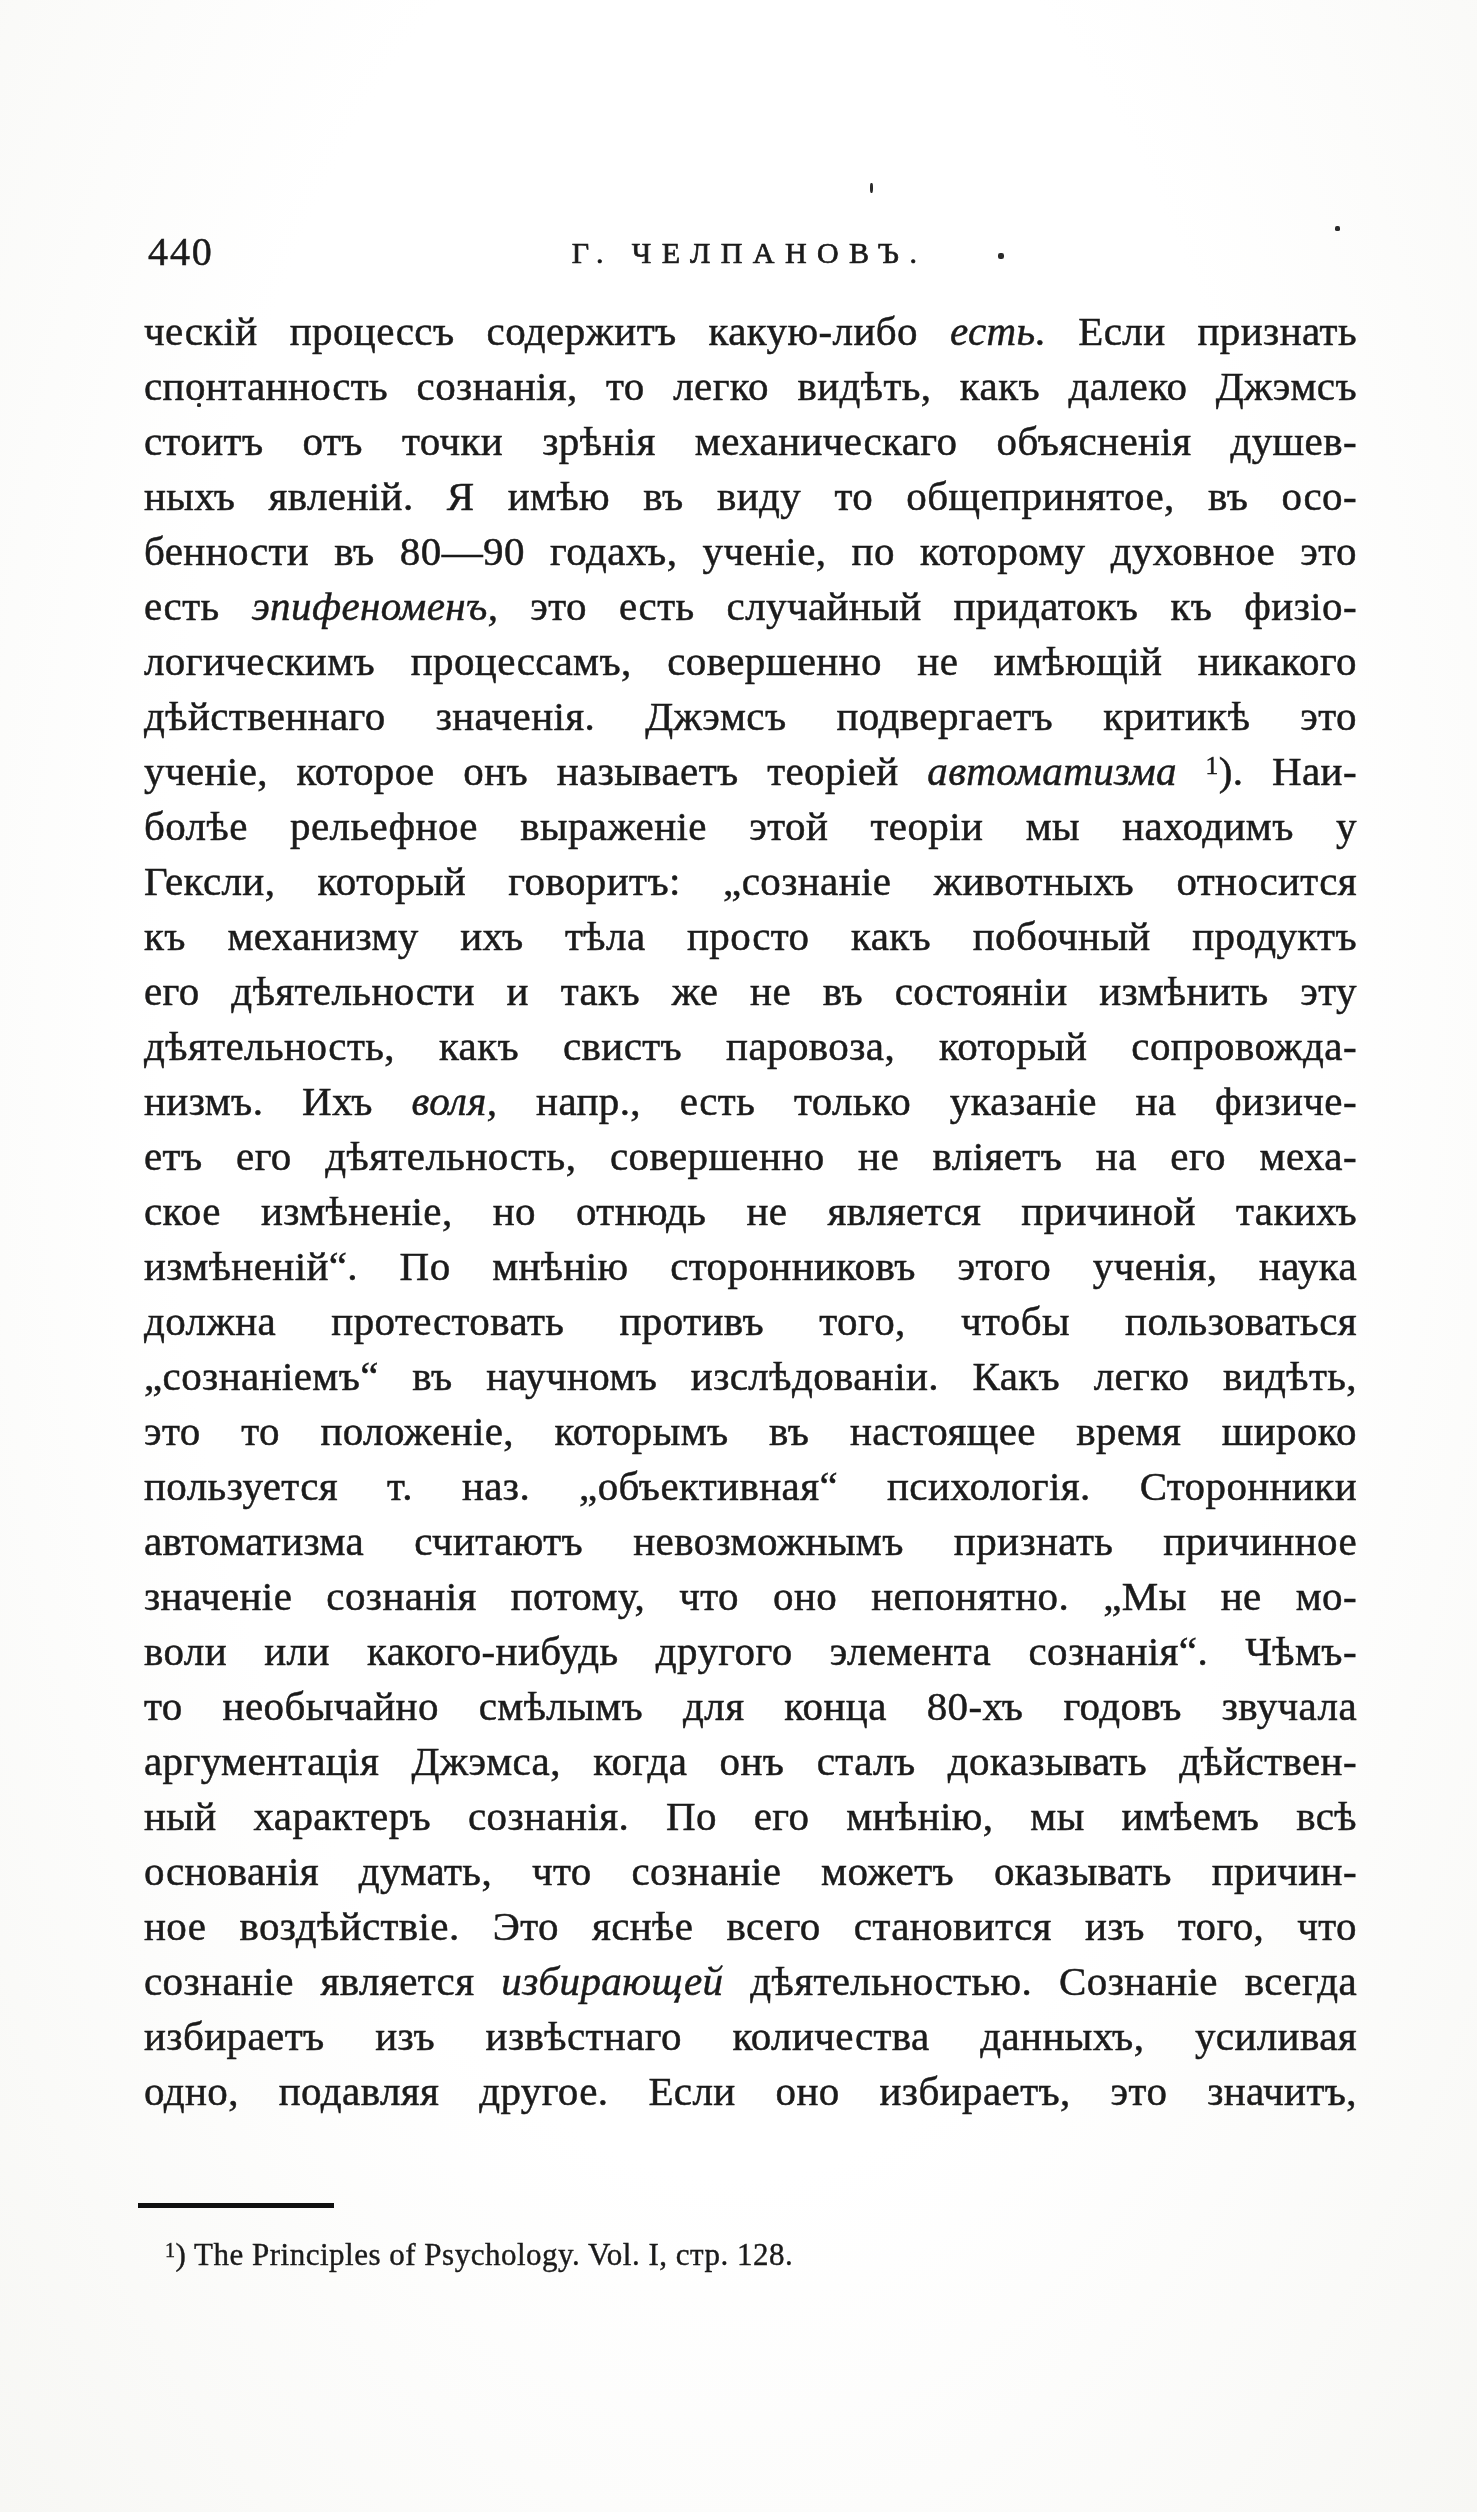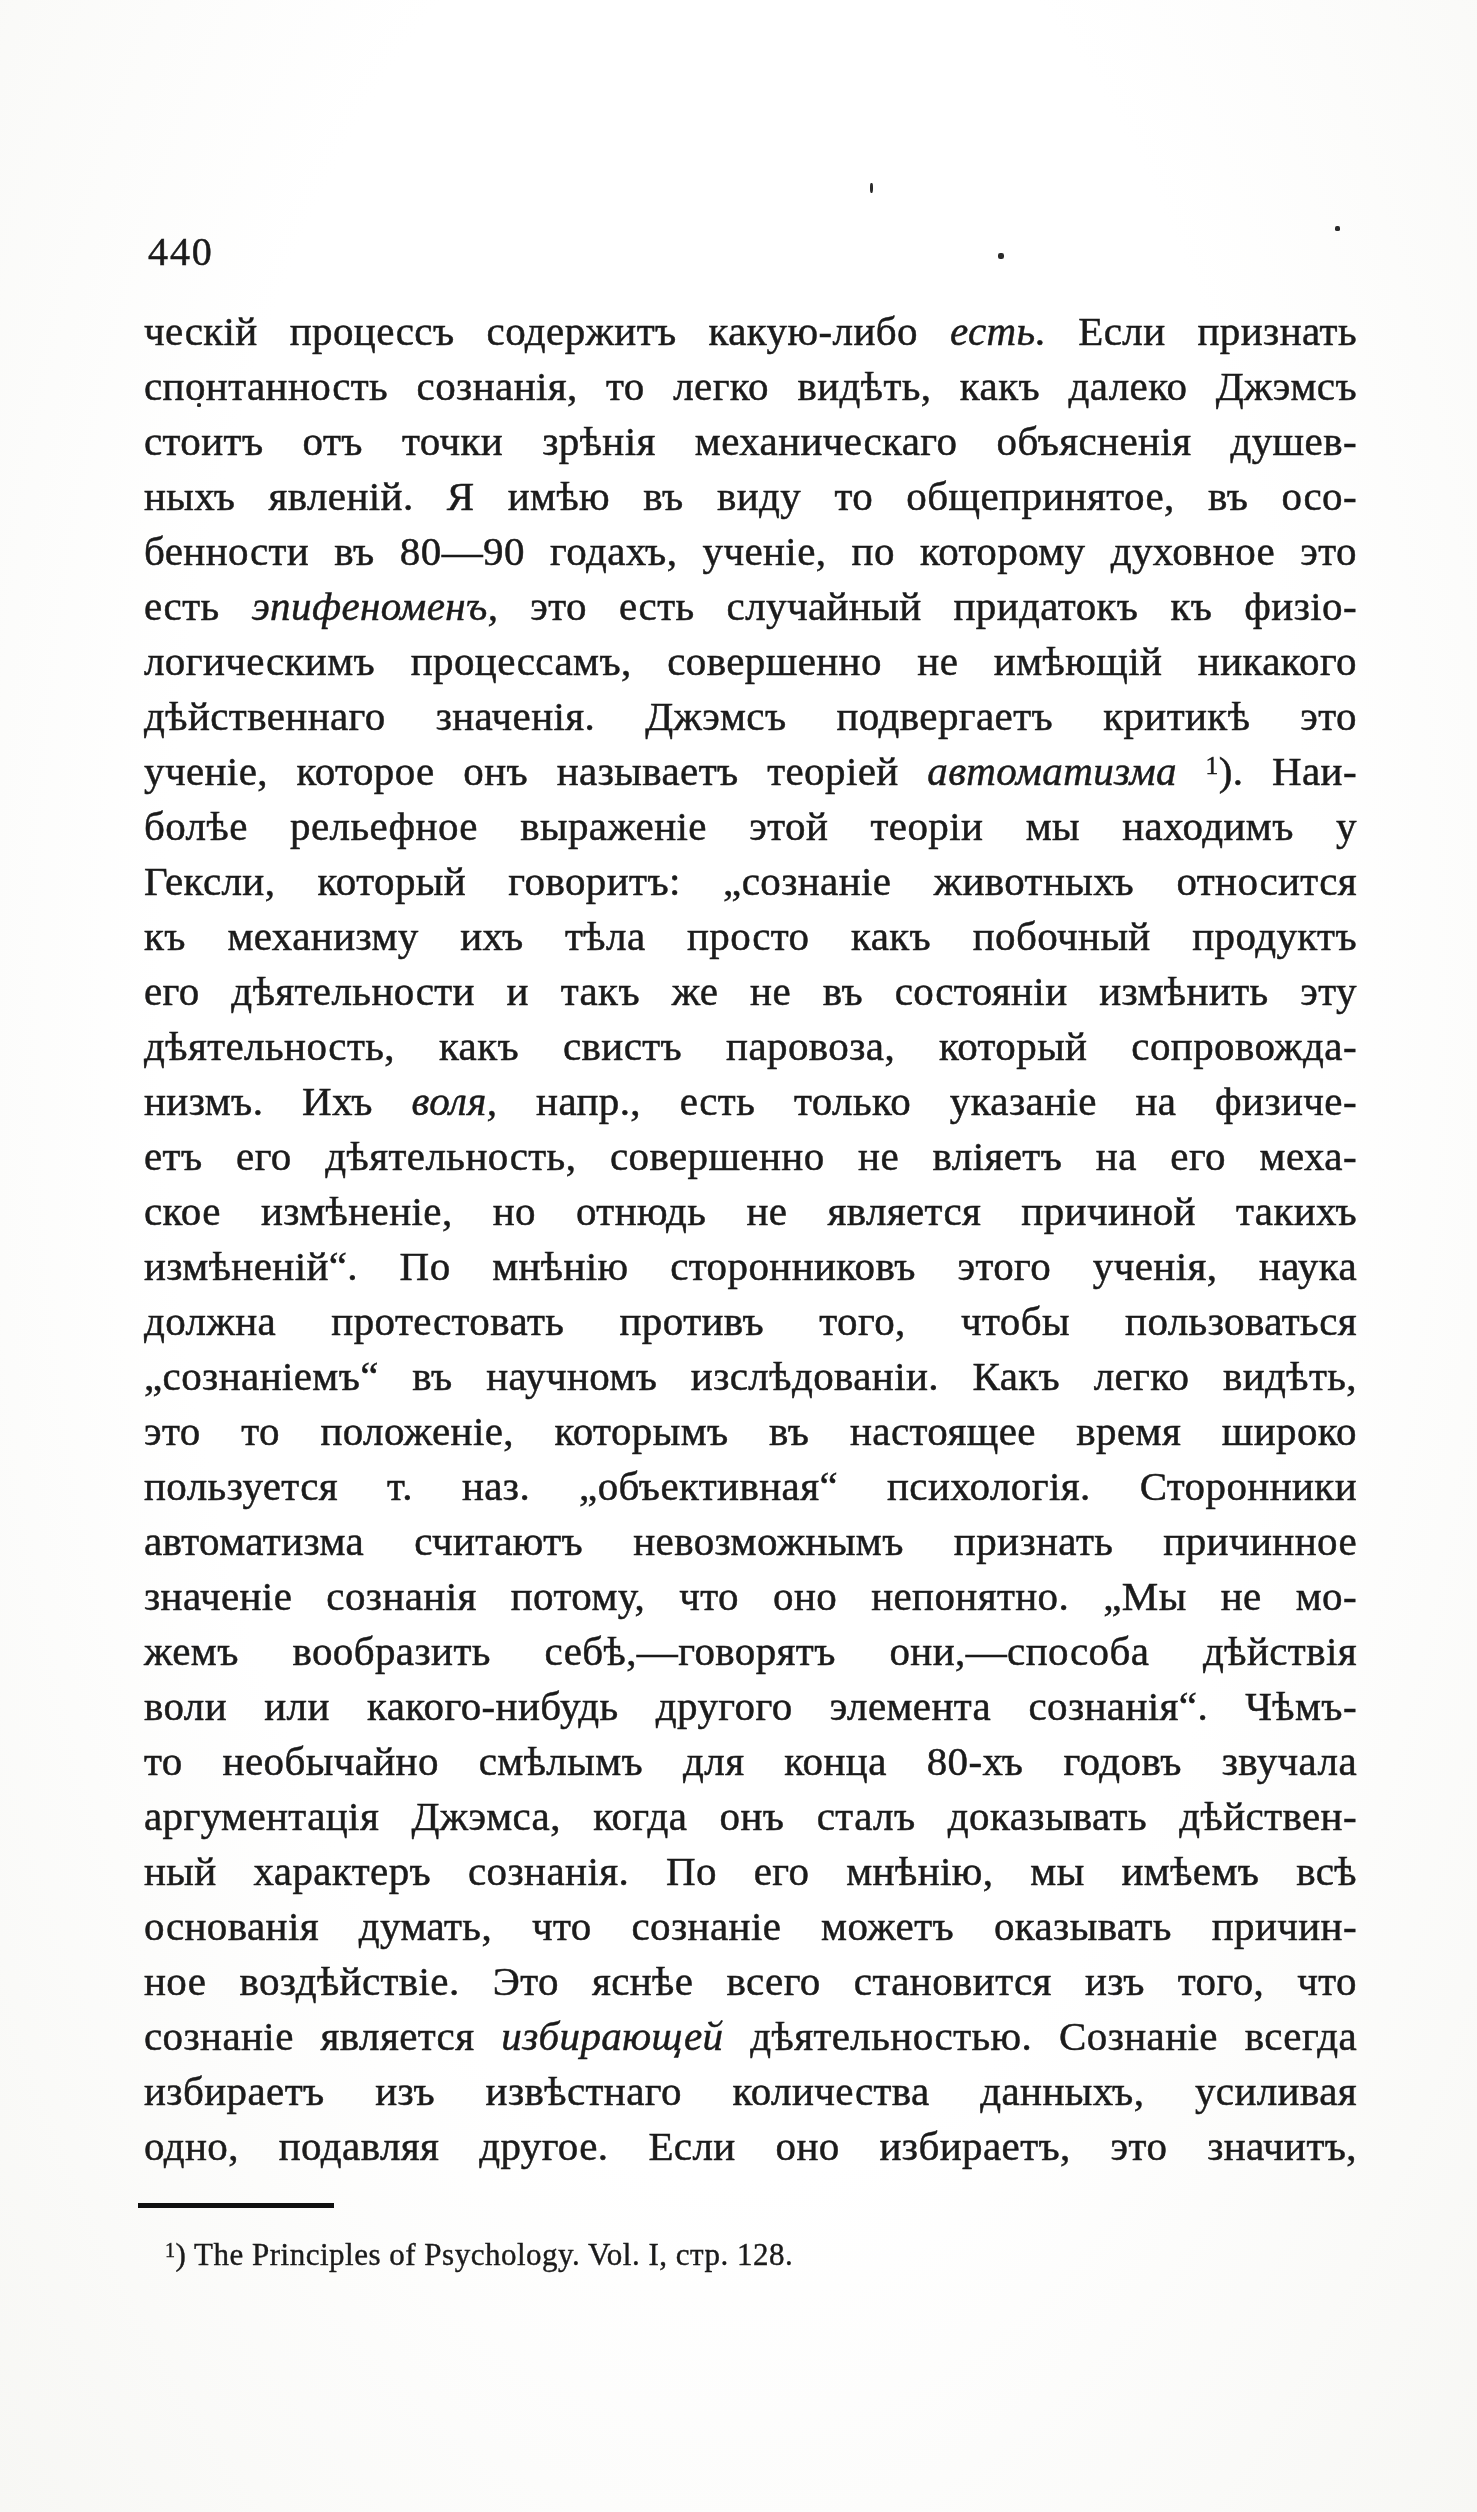--- a/index.html
+++ b/index.html
@@ -51,20 +51,21 @@
   }
   .speck{position:absolute;background:#2a2a2a;border-radius:40%;}
 </style>
 </head>
 <body>
 
 <div class="page">
 
   <div class="page-number">440</div>
 
+  <div class="running-head">Г. ЧЕЛПАНОВЪ.</div>
 
   <div class="body-text">
       <div class="bline"><span>ческій процессъ содержитъ какую-либо </span><span class="it">есть.</span><span> Если признать</span></div>
       <div class="bline"><span>спонтанность сознанія, то легко видѣть, какъ далеко Джэмсъ</span></div>
       <div class="bline"><span>стоитъ отъ точки зрѣнія механическаго объясненія душев-</span></div>
       <div class="bline"><span>ныхъ явленій. Я имѣю въ виду то общепринятое, въ осо-</span></div>
       <div class="bline"><span>бенности въ 80—90 годахъ, ученіе, по которому духовное это</span></div>
       <div class="bline"><span>есть </span><span class="it">эпифеноменъ,</span><span> это есть случайный придатокъ къ физіо-</span></div>
       <div class="bline"><span>логическимъ процессамъ, совершенно не имѣющій никакого</span></div>
       <div class="bline"><span>дѣйственнаго значенія. Джэмсъ подвергаетъ критикѣ это</span></div>
@@ -77,21 +78,20 @@
       <div class="bline"><span>низмъ. Ихъ </span><span class="it">воля,</span><span> напр., есть только указаніе на физиче-</span></div>
       <div class="bline"><span>етъ его дѣятельность, совершенно не вліяетъ на его меха-</span></div>
       <div class="bline"><span>ское измѣненіе, но отнюдь не является причиной такихъ</span></div>
       <div class="bline"><span>измѣненій“. По мнѣнію сторонниковъ этого ученія, наука</span></div>
       <div class="bline"><span>должна протестовать противъ того, чтобы пользоваться</span></div>
       <div class="bline"><span>„сознаніемъ“ въ научномъ изслѣдованіи. Какъ легко видѣть,</span></div>
       <div class="bline"><span>это то положеніе, которымъ въ настоящее время широко</span></div>
       <div class="bline"><span>пользуется т. наз. „объективная“ психологія. Сторонники</span></div>
       <div class="bline"><span>автоматизма считаютъ невозможнымъ признать причинное</span></div>
       <div class="bline"><span>значеніе сознанія потому, что оно непонятно. „Мы не мо-</span></div>
-      <div class="bline"><span>жемъ вообразить себѣ,—говорятъ они,—способа дѣйствія</span></div>
       <div class="bline"><span>воли или какого-нибудь другого элемента сознанія“. Чѣмъ-</span></div>
       <div class="bline"><span>то необычайно смѣлымъ для конца 80-хъ годовъ звучала</span></div>
       <div class="bline"><span>аргументація Джэмса, когда онъ сталъ доказывать дѣйствен-</span></div>
       <div class="bline"><span>ный характеръ сознанія. По его мнѣнію, мы имѣемъ всѣ</span></div>
       <div class="bline"><span>основанія думать, что сознаніе можетъ оказывать причин-</span></div>
       <div class="bline"><span>ное воздѣйствіе. Это яснѣе всего становится изъ того, что</span></div>
       <div class="bline"><span>сознаніе является </span><span class="it">избирающей</span><span> дѣятельностью. Сознаніе всегда</span></div>
       <div class="bline"><span>избираетъ изъ извѣстнаго количества данныхъ, усиливая</span></div>
       <div class="bline"><span>одно, подавляя другое. Если оно избираетъ, это значитъ,</span></div>
     </div>

